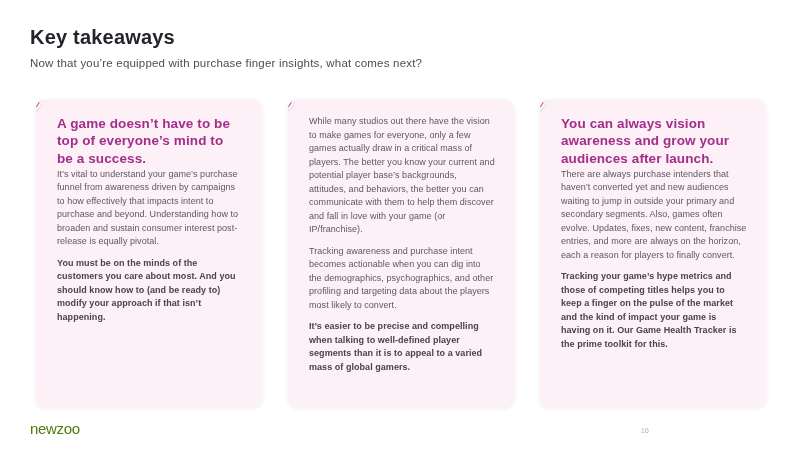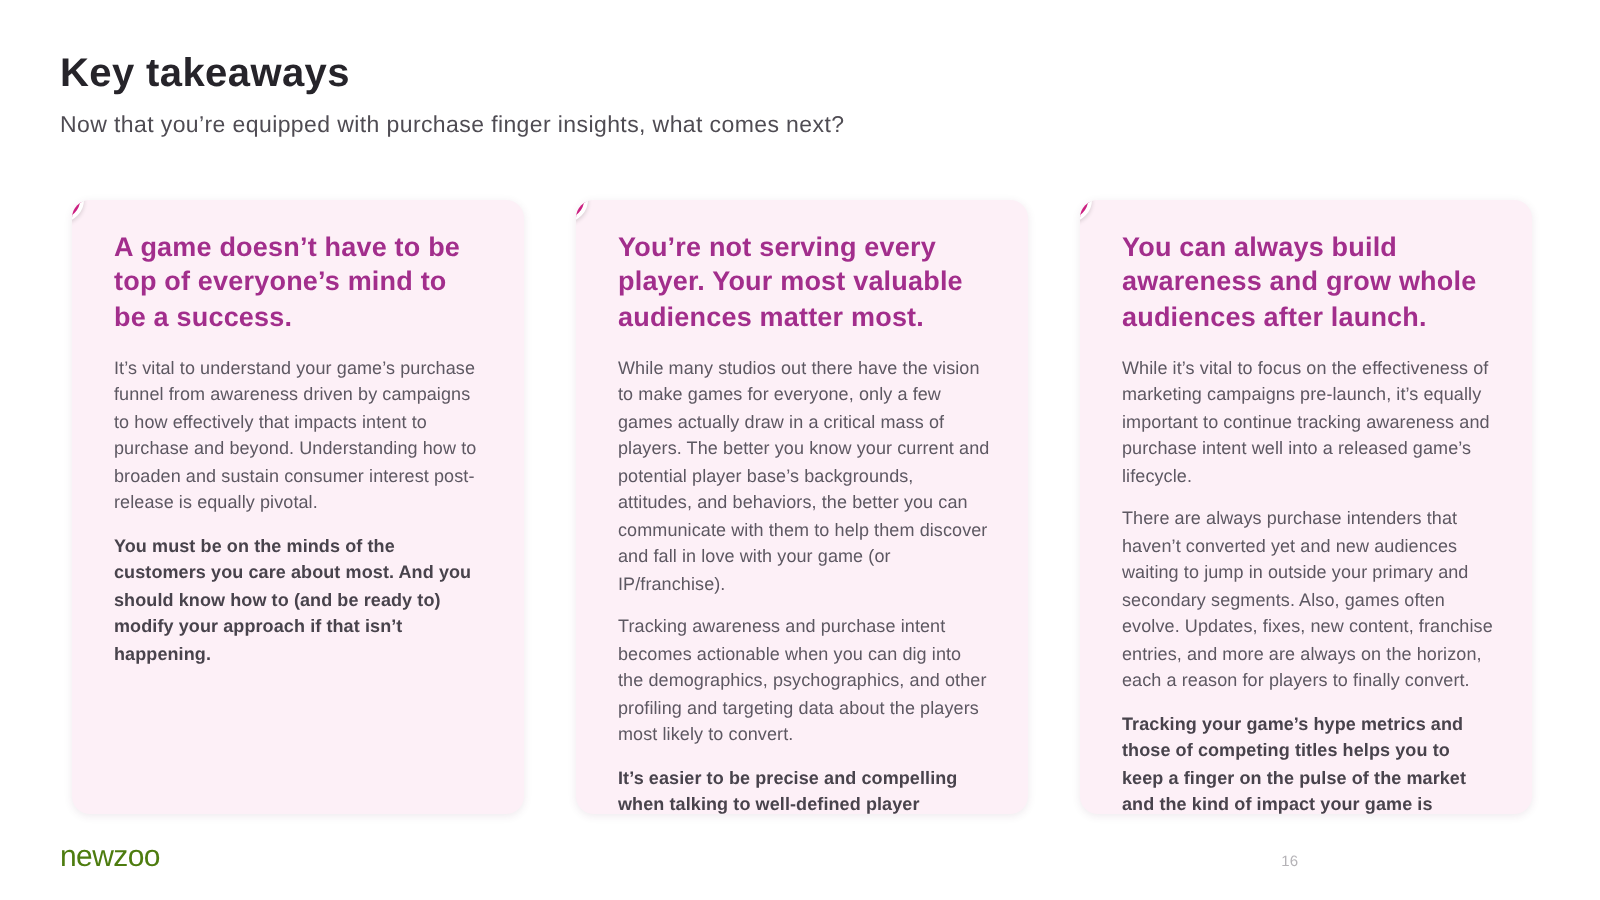--- a/index.html
+++ b/index.html
@@ -39,21 +39,21 @@
     position:absolute; left:-16px; top:-11px;
     width:22px; height:22px; border-radius:50%;
     background:#cb2081; color:#ffffff;
     border:2px solid #ffffff;
     font-size:11px; font-weight:bold;
     display:flex; align-items:center; justify-content:center;
     box-shadow:0 1px 2px rgba(0,0,0,0.15);
   }
   .card-title {
     font-size:13.5px; font-weight:bold; color:#a22e8c;
-    line-height:1.28; margin-bottom:11px; letter-spacing:0.1px;
+    line-height:1.28; margin-bottom:1px; letter-spacing:0.1px;
   }
   .card-para {
     font-size:9px; color:#5d5862; line-height:1.5;
     margin-bottom:8px; letter-spacing:0.05px;
   }
   .card-para.emphasis {
     font-weight:bold; color:#48434c;
   }
 
   .footer-logo {
@@ -78,30 +78,28 @@
 
     <div class="card">
       <div class="card-number">1</div>
       <div class="card-title">A game doesn’t have to be top of everyone’s mind to be a success.</div>
       <p class="card-para">It’s vital to understand your game’s purchase funnel from awareness driven by campaigns to how effectively that impacts intent to purchase and beyond. Understanding how to broaden and sustain consumer interest post-release is equally pivotal.</p>
       <p class="card-para emphasis">You must be on the minds of the customers you care about most. And you should know how to (and be ready to) modify your approach if that isn’t happening.</p>
     </div>
 
     <div class="card">
       <div class="card-number">2</div>
-      <div class="card-title">You’re not serving every player. Your most valuable audiences matter most.</div>
       <p class="card-para">While many studios out there have the vision to make games for everyone, only a few games actually draw in a critical mass of players. The better you know your current and potential player base’s backgrounds, attitudes, and behaviors, the better you can communicate with them to help them discover and fall in love with your game (or IP/franchise).</p>
       <p class="card-para">Tracking awareness and purchase intent becomes actionable when you can dig into the demographics, psychographics, and other profiling and targeting data about the players most likely to convert.</p>
       <p class="card-para emphasis">It’s easier to be precise and compelling when talking to well-defined player segments than it is to appeal to a varied mass of global gamers.</p>
     </div>
 
     <div class="card">
       <div class="card-number">3</div>
-      <div class="card-title">You can always build awareness and grow whole audiences after launch.</div>
-      <p class="card-para">While it’s vital to focus on the effectiveness of marketing campaigns pre-launch, it’s equally important to continue tracking awareness and purchase intent well into a released game’s lifecycle.</p>
+      <div class="card-title">You can always vision awareness and grow your audiences after launch.</div>
       <p class="card-para">There are always purchase intenders that haven’t converted yet and new audiences waiting to jump in outside your primary and secondary segments. Also, games often evolve. Updates, fixes, new content, franchise entries, and more are always on the horizon, each a reason for players to finally convert.</p>
       <p class="card-para emphasis">Tracking your game’s hype metrics and those of competing titles helps you to keep a finger on the pulse of the market and the kind of impact your game is having on it. Our Game Health Tracker is the prime toolkit for this.</p>
     </div>
 
   </div>
 
   <div class="footer-logo">newzoo</div>
   <div class="page-number">16</div>
 
 </div>

